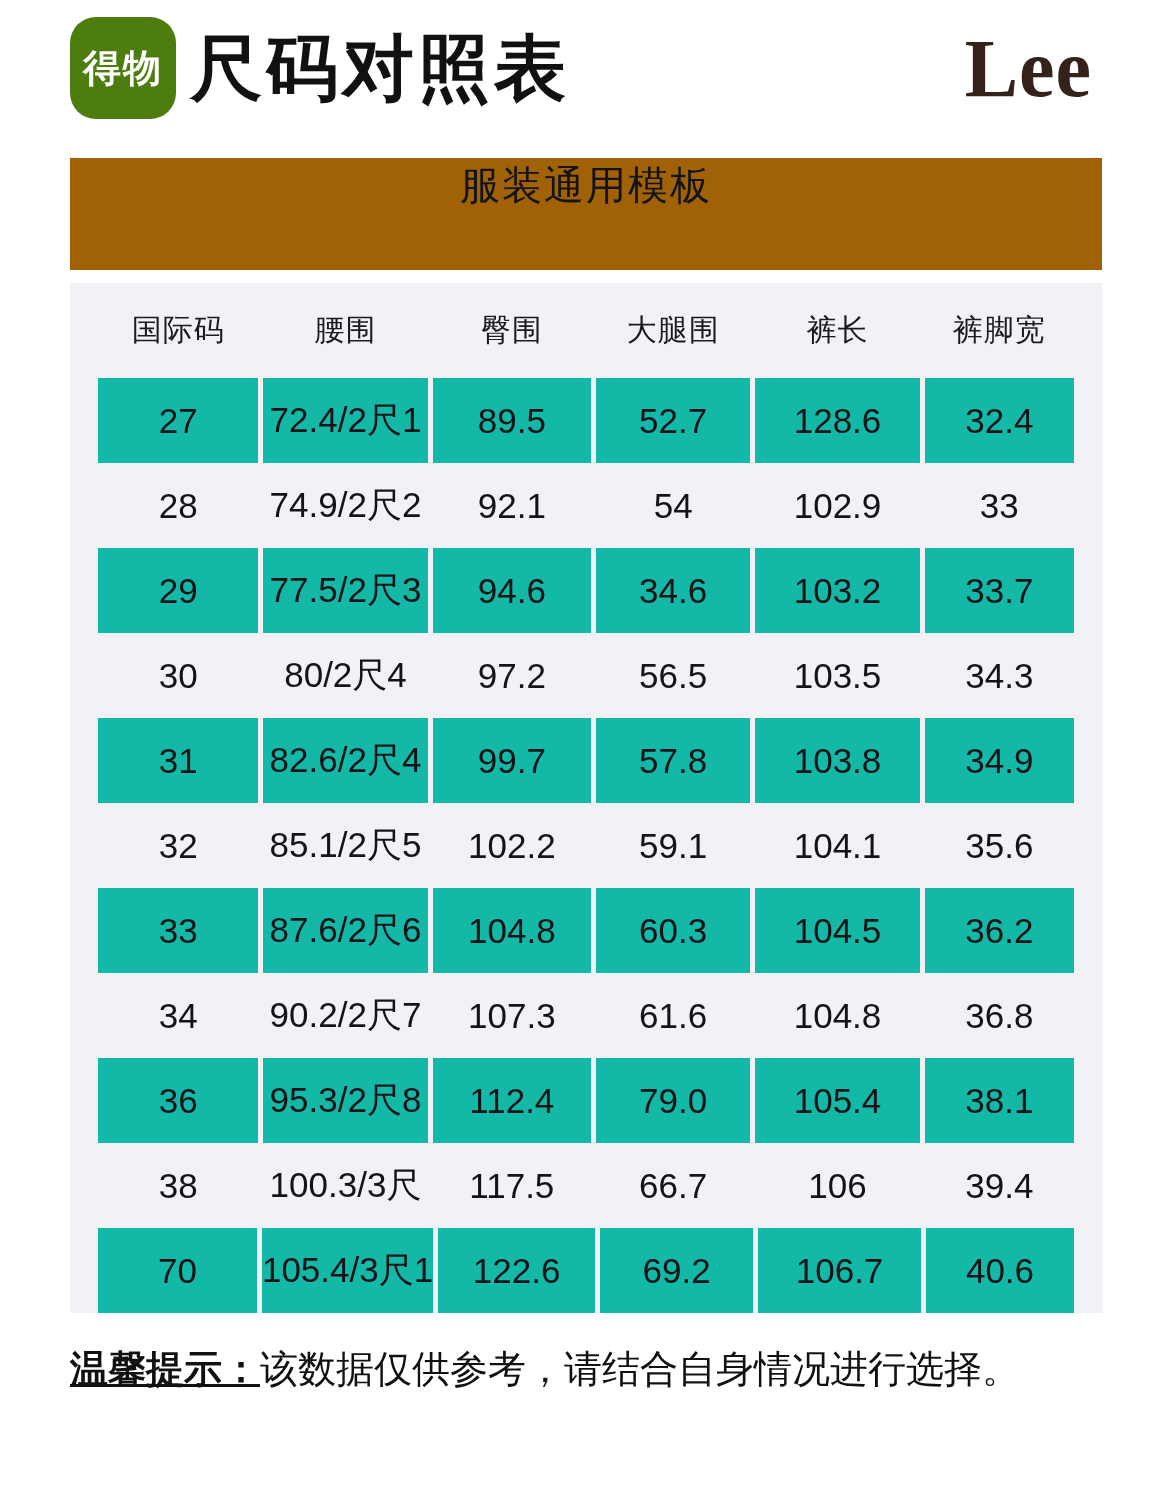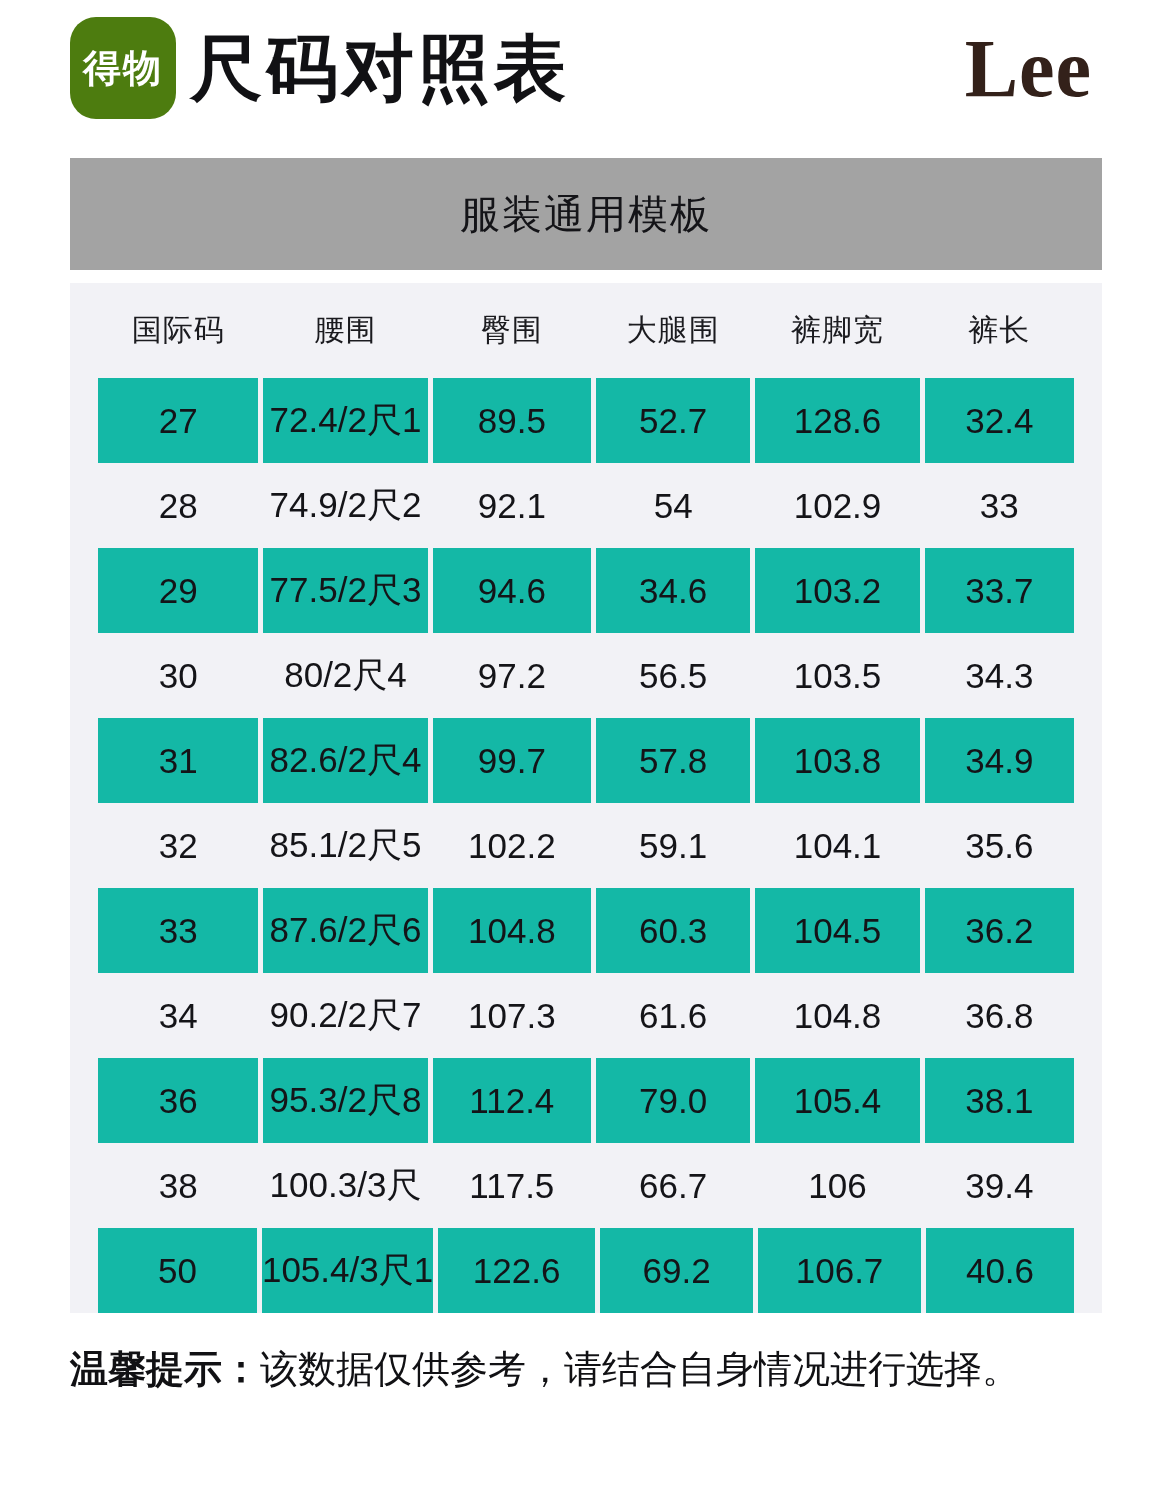--- a/index.html
+++ b/index.html
@@ -37,22 +37,22 @@
     margin-left: auto; margin-right: 10px;
     font-family: "Liberation Serif", "DejaVu Serif", serif;
     font-weight: 700; font-size: 80px; line-height: 1;
     color: #33211a; letter-spacing: 1px;
     transform: scaleY(1.02);
   }
 
   
   .banner {
     margin-top: 38px; height: 112px;
-    background: #a3a3a3;
-    display: flex; align-items: center; justify-content: center;
+    background: #a16207;
+    display: flex; align-items: flex-start; justify-content: center;
   }
   .banner-text { font-size: 40px; color: #141418; letter-spacing: 2px; }
 
   
   .size-table {
     margin-top: 13px;
     background: #f2f2f6;
     padding: 0 28px;
   }
   .trow {
@@ -71,21 +71,21 @@
   .row-white .tcell { background: #14b8a6; }
   .row-gray  .tcell { background: transparent; }
 
   
   .notice {
     margin-top: 32px;
     font-size: 38px; line-height: 1.3;
     color: #111114;
     white-space: nowrap;
   }
-  .notice-label { font-weight: 700; }
+  .notice-label { font-weight: 700; text-decoration: underline; }
 </style>
 </head>
 <body>
 
 <div class="content">
 
   <header class="topbar">
     <div class="app-logo">
       <span class="app-logo-text">得物</span>
     </div>
@@ -96,22 +96,22 @@
   <div class="banner">
     <span class="banner-text">服装通用模板</span>
   </div>
 
   <section class="size-table">
     <div class="trow thead-row">
       <div class="tcell">国际码</div>
       <div class="tcell">腰围</div>
       <div class="tcell">臀围</div>
       <div class="tcell">大腿围</div>
+      <div class="tcell">裤长</div>
       <div class="tcell">裤脚宽</div>
-      <div class="tcell">裤长</div>
     </div>
     <div id="table-body">
         <div class="trow row-white">
           <div class="tcell">27</div>
           <div class="tcell">72.4/2尺1</div>
           <div class="tcell">89.5</div>
           <div class="tcell">52.7</div>
           <div class="tcell">128.6</div>
           <div class="tcell">32.4</div>
         </div>
@@ -181,21 +181,21 @@
         </div>
         <div class="trow row-gray">
           <div class="tcell">38</div>
           <div class="tcell">100.3/3尺</div>
           <div class="tcell">117.5</div>
           <div class="tcell">66.7</div>
           <div class="tcell">106</div>
           <div class="tcell">39.4</div>
         </div>
         <div class="trow row-white">
-          <div class="tcell">50</div>
+          <div class="tcell">70</div>
           <div class="tcell">105.4/3尺1</div>
           <div class="tcell">122.6</div>
           <div class="tcell">69.2</div>
           <div class="tcell">106.7</div>
           <div class="tcell">40.6</div>
         </div>
       </div>
   </section>
 
   <p class="notice">

